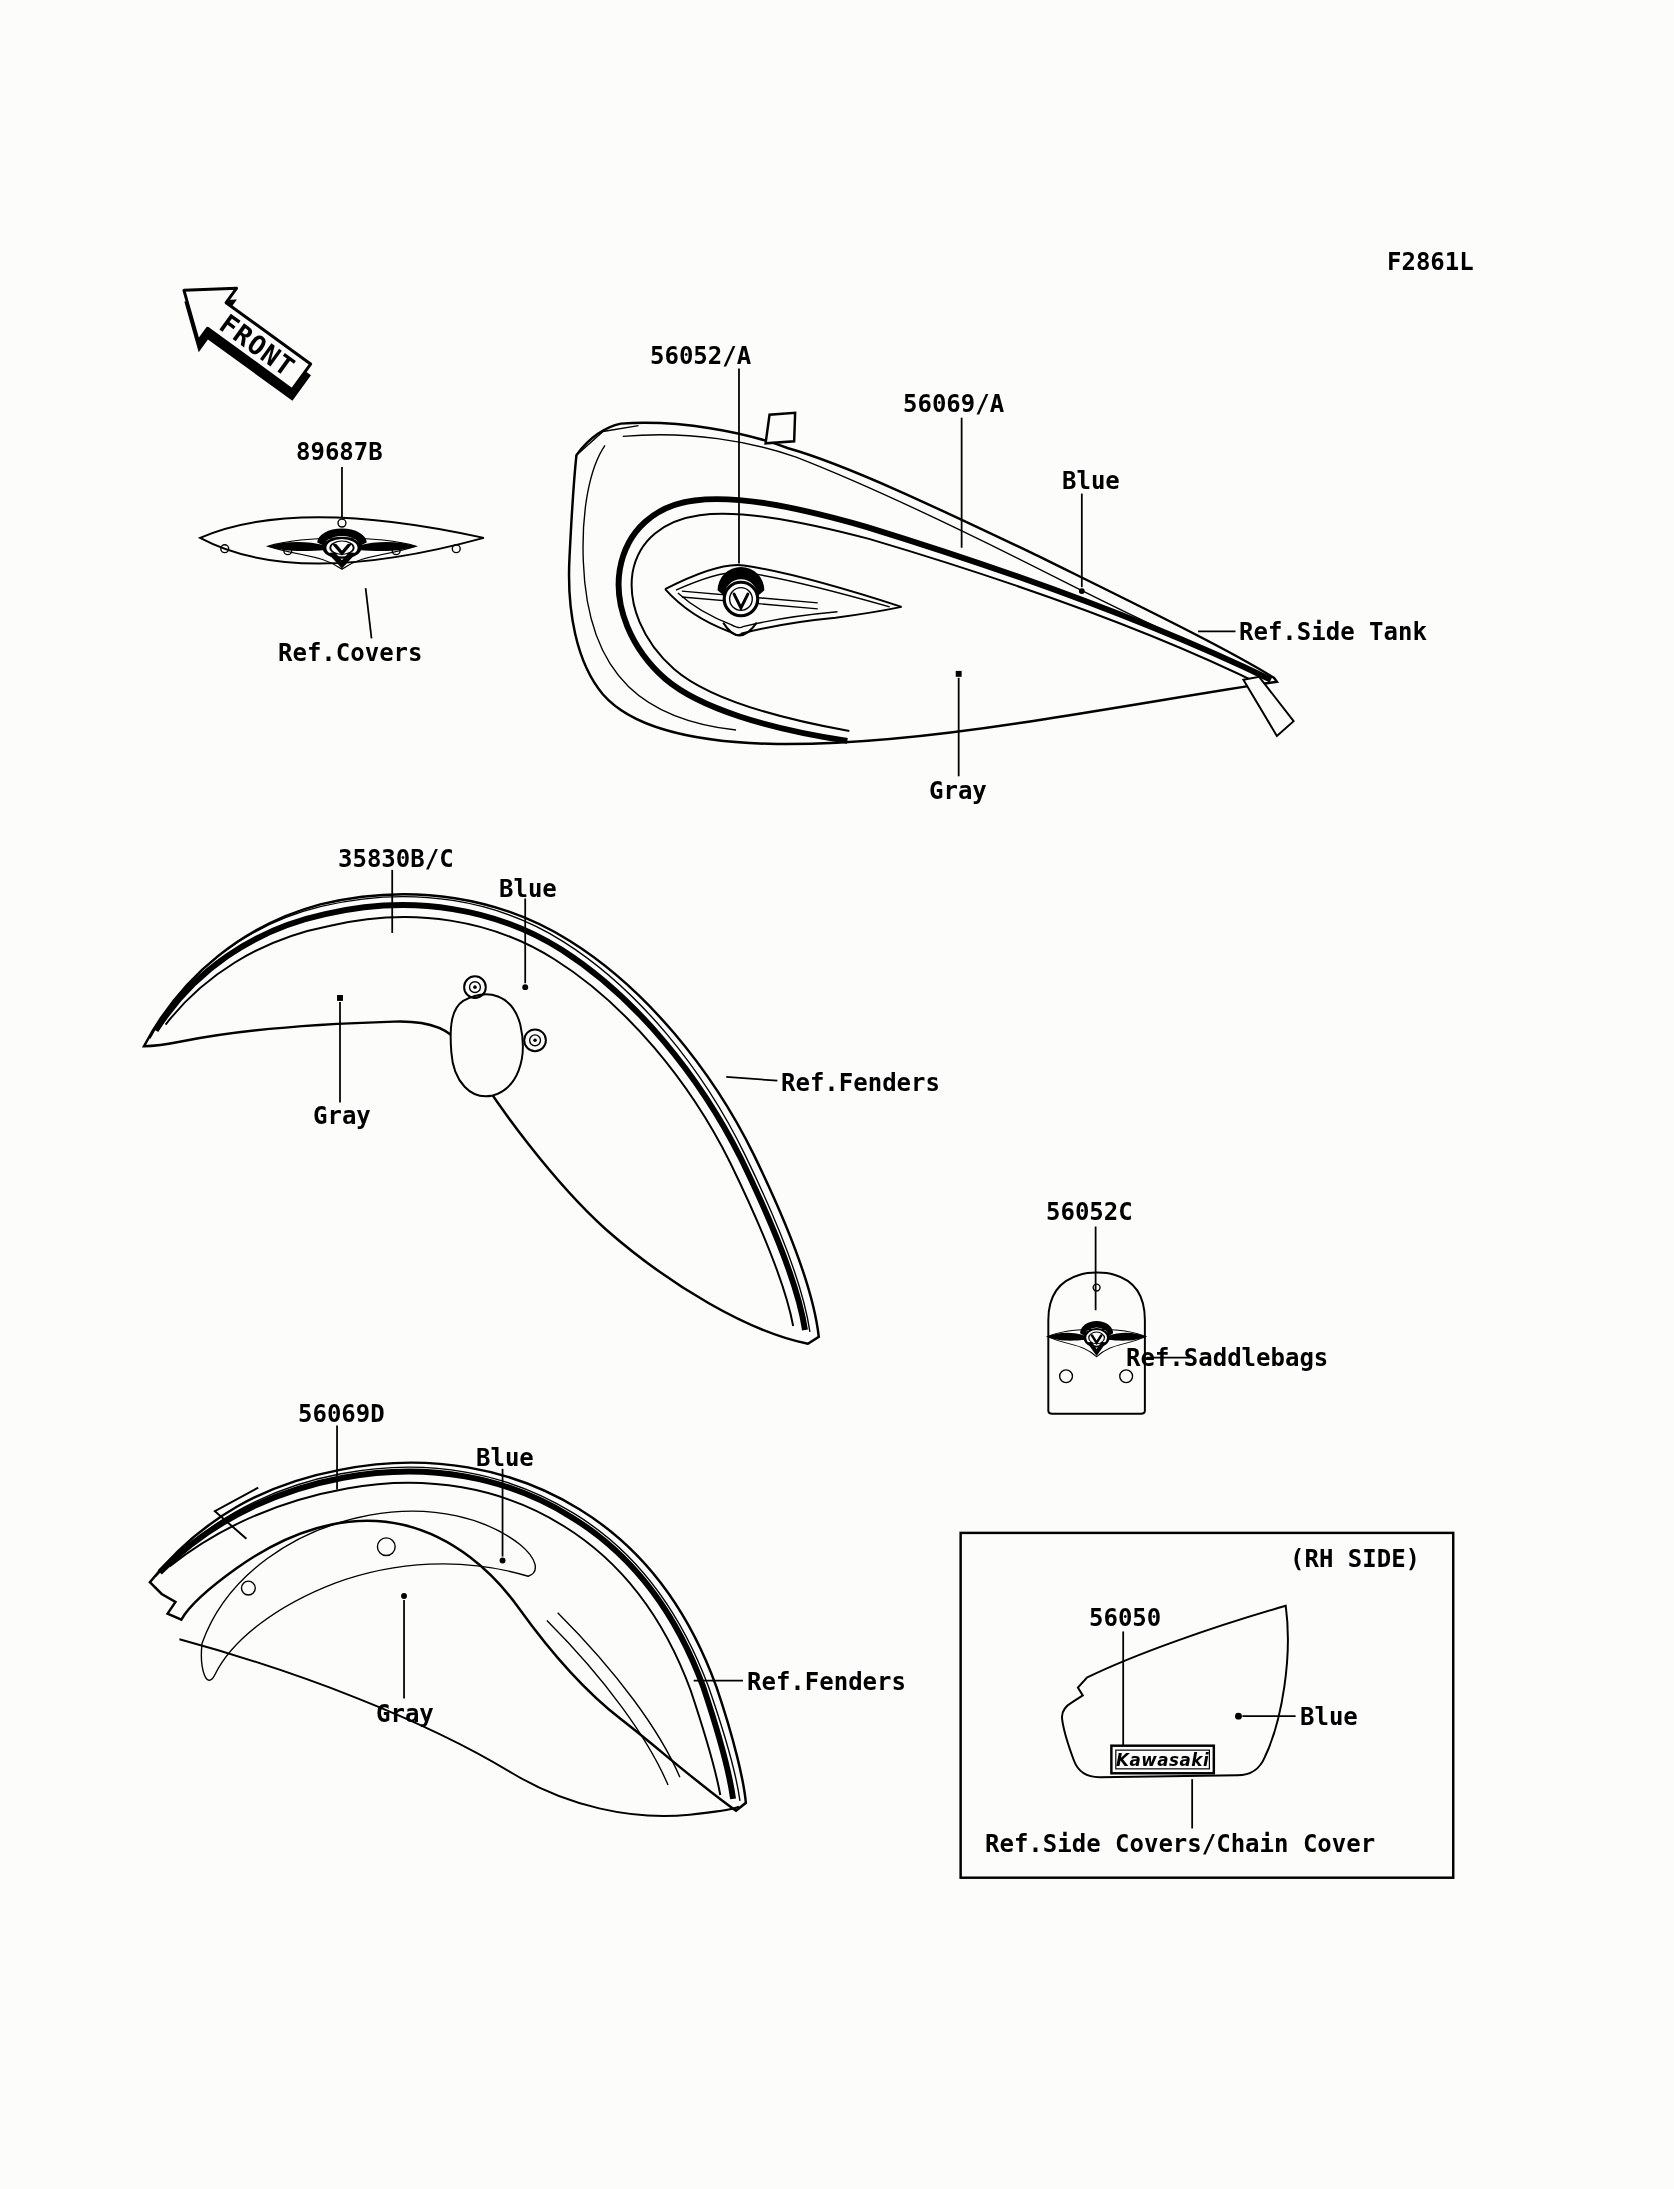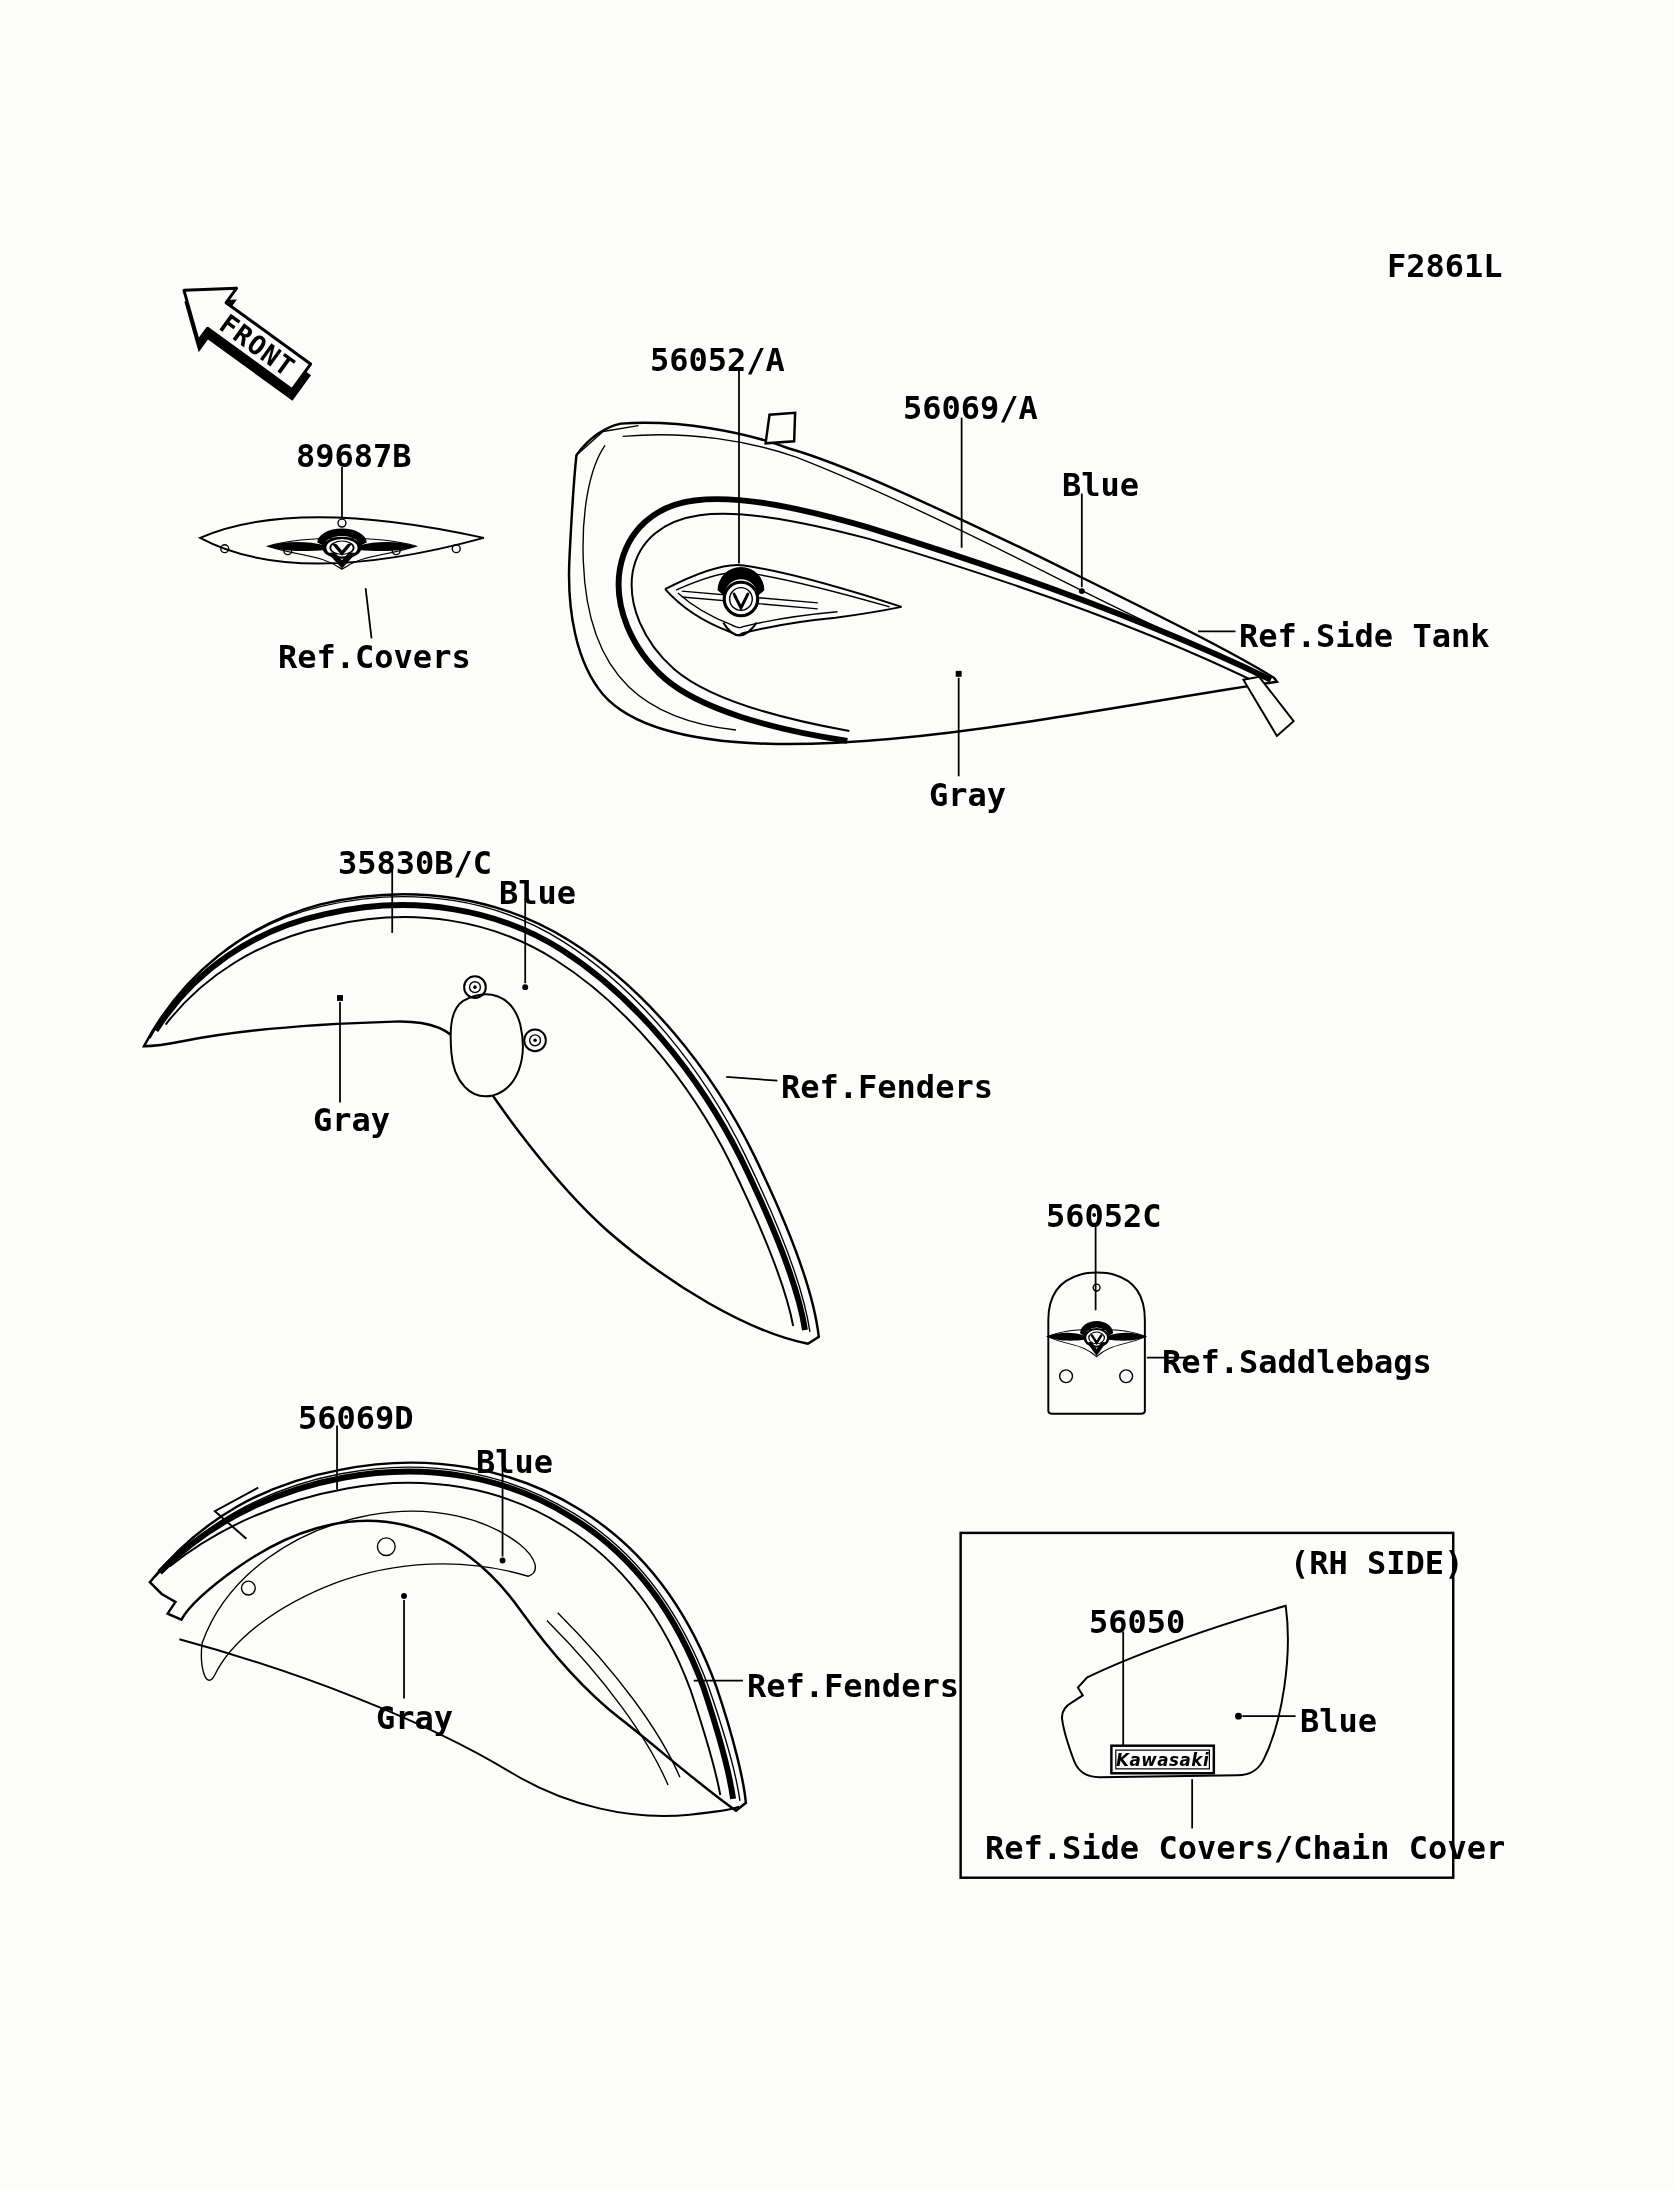--- a/index.html
+++ b/index.html
@@ -7,21 +7,21 @@
     position:relative;
     width:1675px;height:2190px;
     background:#fcfdfa;
     font-family:"DejaVu Sans Mono","Liberation Mono",monospace;
     color:#000;
     overflow:hidden;
   }
   #lineart{position:absolute;left:0;top:0;width:1675px;height:2190px;}
   .lbl{
     position:absolute;
-    font-size:32px;
+    font-size:24px;
     font-weight:700;
     line-height:1.0;
     letter-spacing:0px;
     white-space:pre;
     color:#000;
   }
   
   .s15{stroke:#000;stroke-width:1.4;fill:none;}
   .s2{stroke:#000;stroke-width:2;fill:none;}
   .s25{stroke:#000;stroke-width:2.5;fill:none;}
@@ -245,21 +245,21 @@
   <div class="lbl" style="left:1062px;top:469px">Blue</div>
   <div class="lbl" style="left:1239px;top:620px">Ref.Side Tank</div>
   <div class="lbl" style="left:929px;top:779px">Gray</div>
 
   <div class="lbl" style="left:338px;top:847px">35830B/C</div>
   <div class="lbl" style="left:499px;top:877px">Blue</div>
   <div class="lbl" style="left:313px;top:1104px">Gray</div>
   <div class="lbl" style="left:781px;top:1071px">Ref.Fenders</div>
 
   <div class="lbl" style="left:1046px;top:1200px">56052C</div>
-  <div class="lbl" style="left:1162px;top:1346px">Ref.Saddlebags</div>
+  <div class="lbl" style="left:1126px;top:1346px">Ref.Saddlebags</div>
 
   <div class="lbl" style="left:298px;top:1402px">56069D</div>
   <div class="lbl" style="left:476px;top:1446px">Blue</div>
   <div class="lbl" style="left:376px;top:1702px">Gray</div>
   <div class="lbl" style="left:747px;top:1670px">Ref.Fenders</div>
 
   <div class="lbl" style="left:1290px;top:1547px">(RH SIDE)</div>
   <div class="lbl" style="left:1089px;top:1606px">56050</div>
   <div class="lbl" style="left:1300px;top:1705px">Blue</div>
   <div class="lbl" style="left:985px;top:1832px">Ref.Side Covers/Chain Cover</div>

